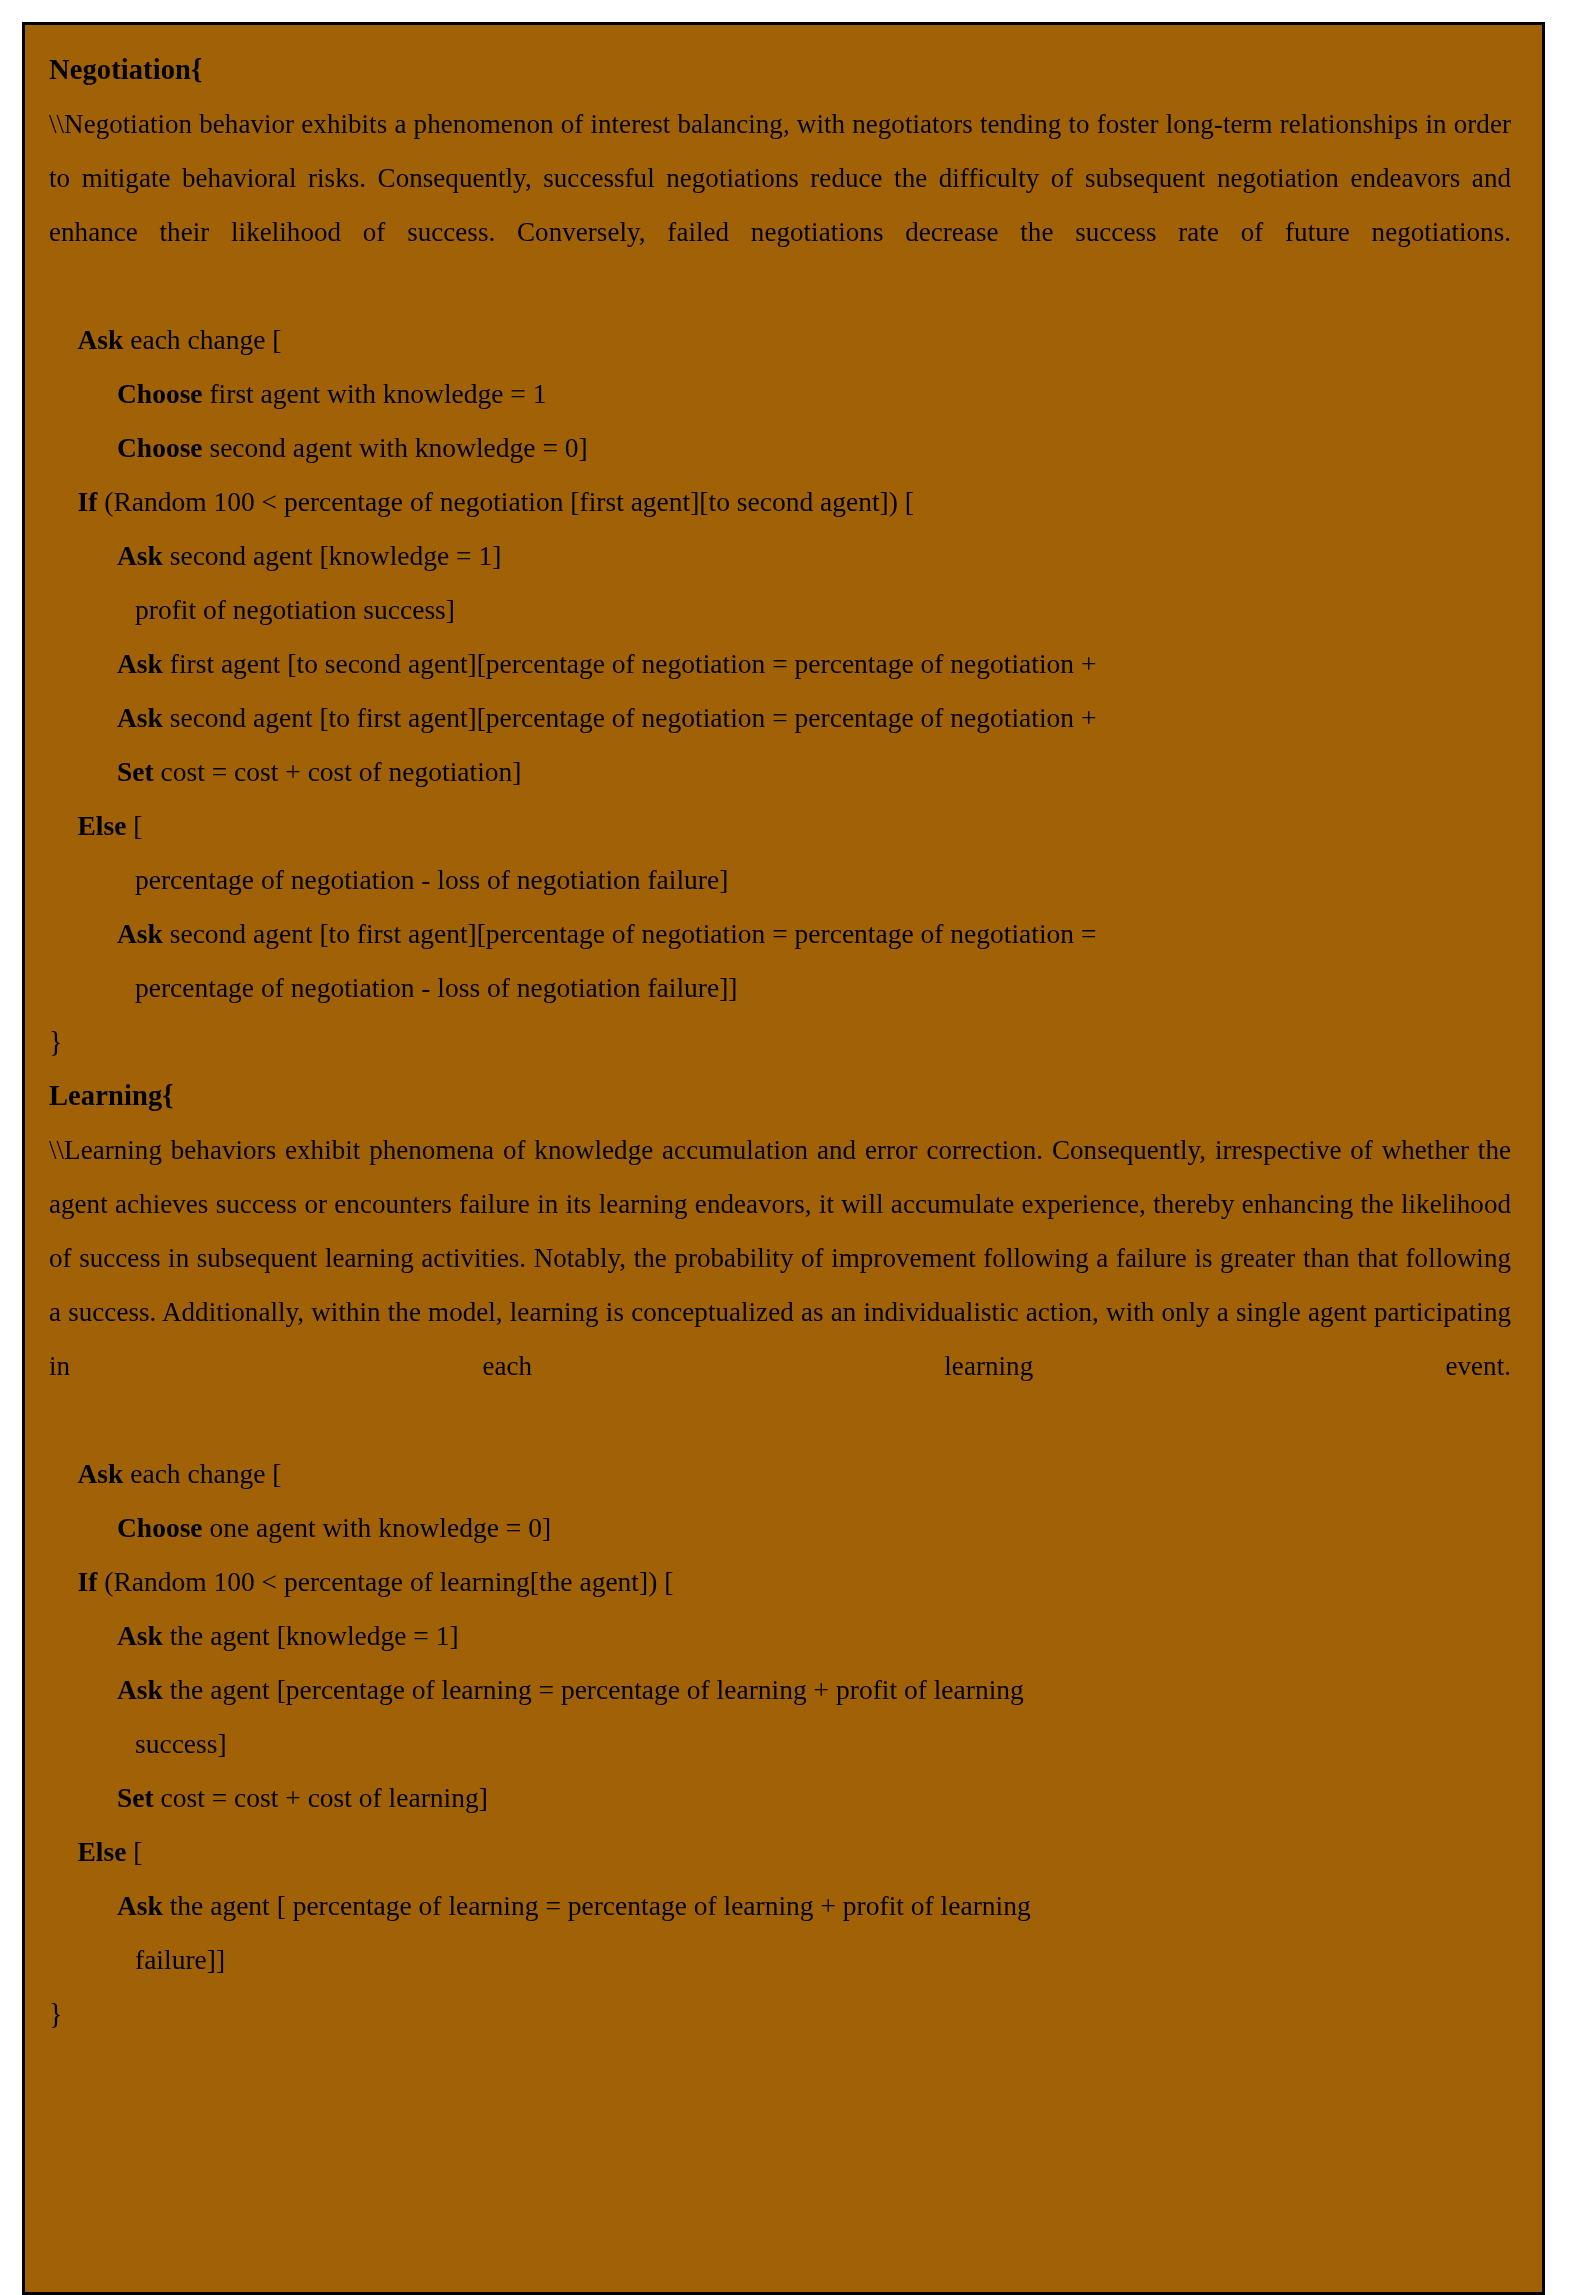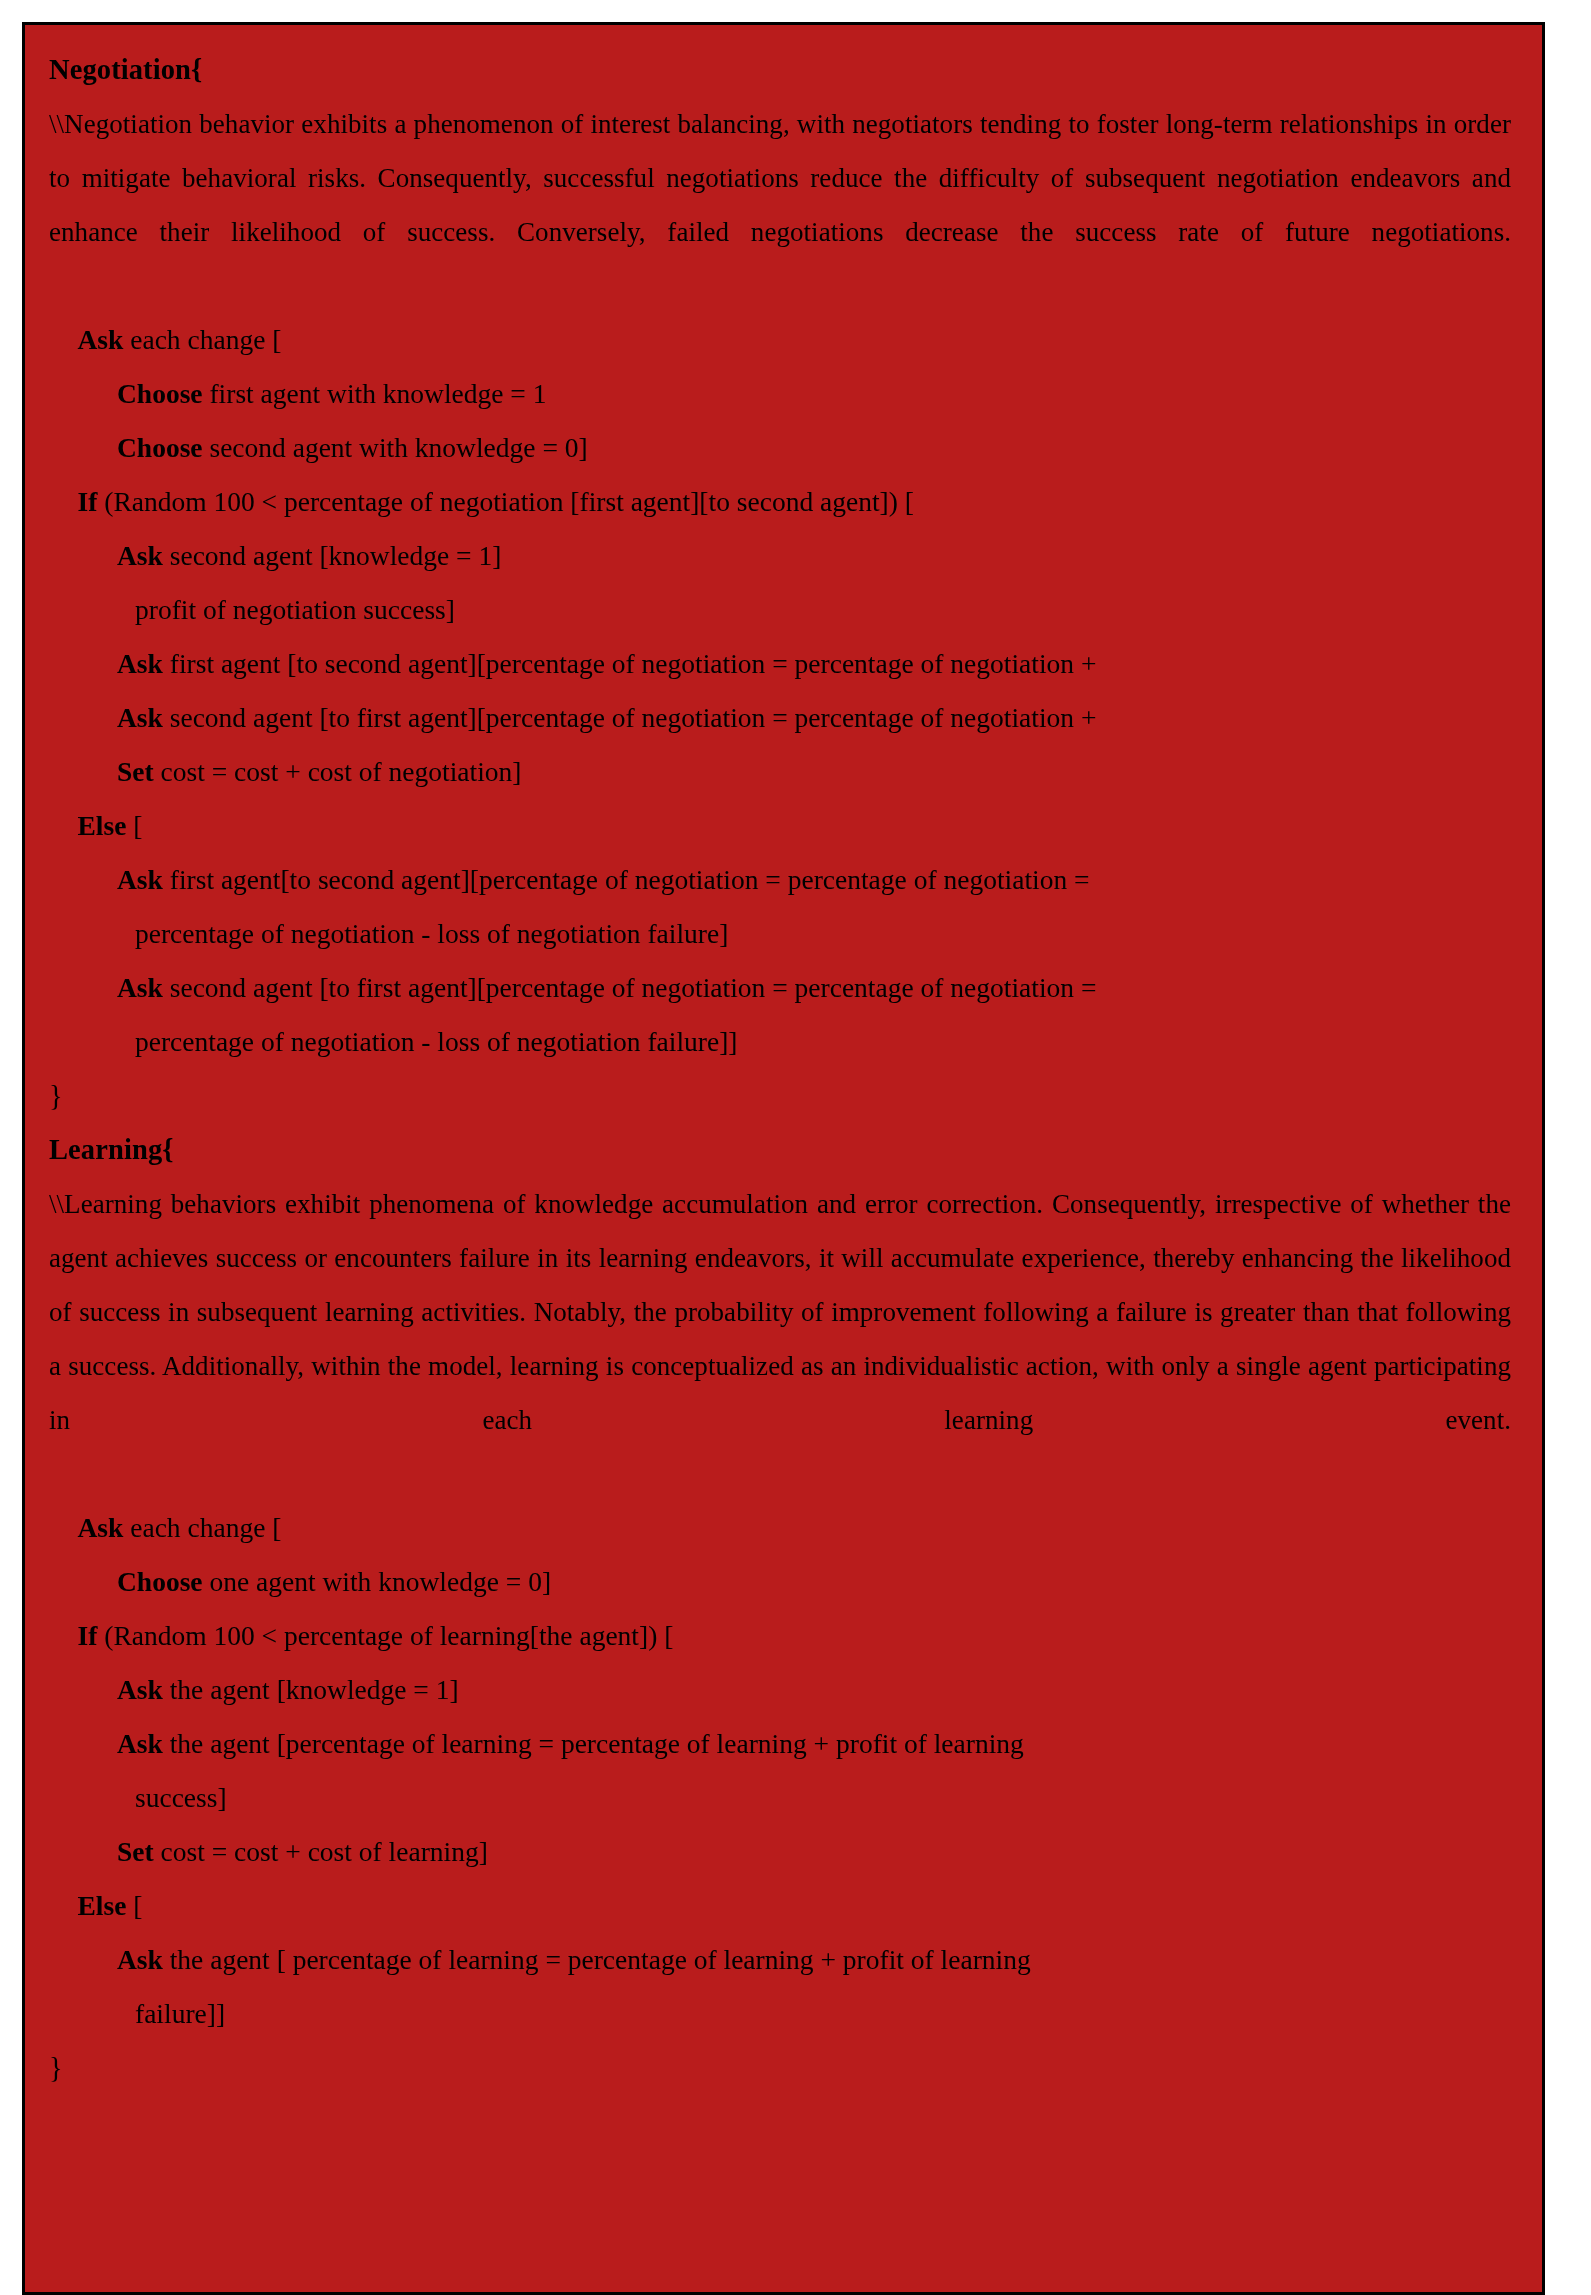--- a/index.html
+++ b/index.html
@@ -16,21 +16,21 @@
   }
 
   .page-frame {
     position: absolute;
     left: 22px;
     top: 22px;
     width: 1523px;   
     height: 2273px;  
     border: 3.2px solid #000000;
     box-sizing: border-box;
-    background: #b91c1c;
+    background: #a16207;
   }
 
   .content {
     position: absolute;
     left: 24px;       
     top: 18.4px;
     width: 1462px;    
   }
 
   
@@ -90,21 +90,20 @@
           <div class="code-line ind-1"><span class="kw">Ask</span><span> each change [</span></div>
           <div class="code-line ind-2"><span class="kw">Choose</span><span> first agent with knowledge = 1</span></div>
           <div class="code-line ind-2"><span class="kw">Choose</span><span> second agent with knowledge = 0]</span></div>
           <div class="code-line ind-1"><span class="kw">If</span><span> (Random 100 &lt; percentage of negotiation [first agent][to second agent]) [</span></div>
           <div class="code-line ind-2"><span class="kw">Ask</span><span> second agent [knowledge = 1]</span></div>
           <div class="code-line cont-2">profit of negotiation success]</div>
           <div class="code-line ind-2"><span class="kw">Ask</span><span> first agent [to second agent][percentage of negotiation = percentage of negotiation +</span></div>
           <div class="code-line ind-2"><span class="kw">Ask</span><span> second agent [to first agent][percentage of negotiation = percentage of negotiation +</span></div>
           <div class="code-line ind-2"><span class="kw">Set</span><span> cost = cost + cost of negotiation]</span></div>
           <div class="code-line ind-1"><span class="kw">Else</span><span> [</span></div>
-          <div class="code-line ind-2"><span class="kw">Ask</span><span> first agent[to second agent][percentage of negotiation = percentage of negotiation =</span></div>
           <div class="code-line cont-2">percentage of negotiation - loss of negotiation failure]</div>
           <div class="code-line ind-2"><span class="kw">Ask</span><span> second agent [to first agent][percentage of negotiation = percentage of negotiation =</span></div>
           <div class="code-line cont-2">percentage of negotiation - loss of negotiation failure]]</div>
         </div>
 
       <div class="brace-line">}</div>
     </div>
 
     <div>
       <div class="section-head">Learning{</div>

